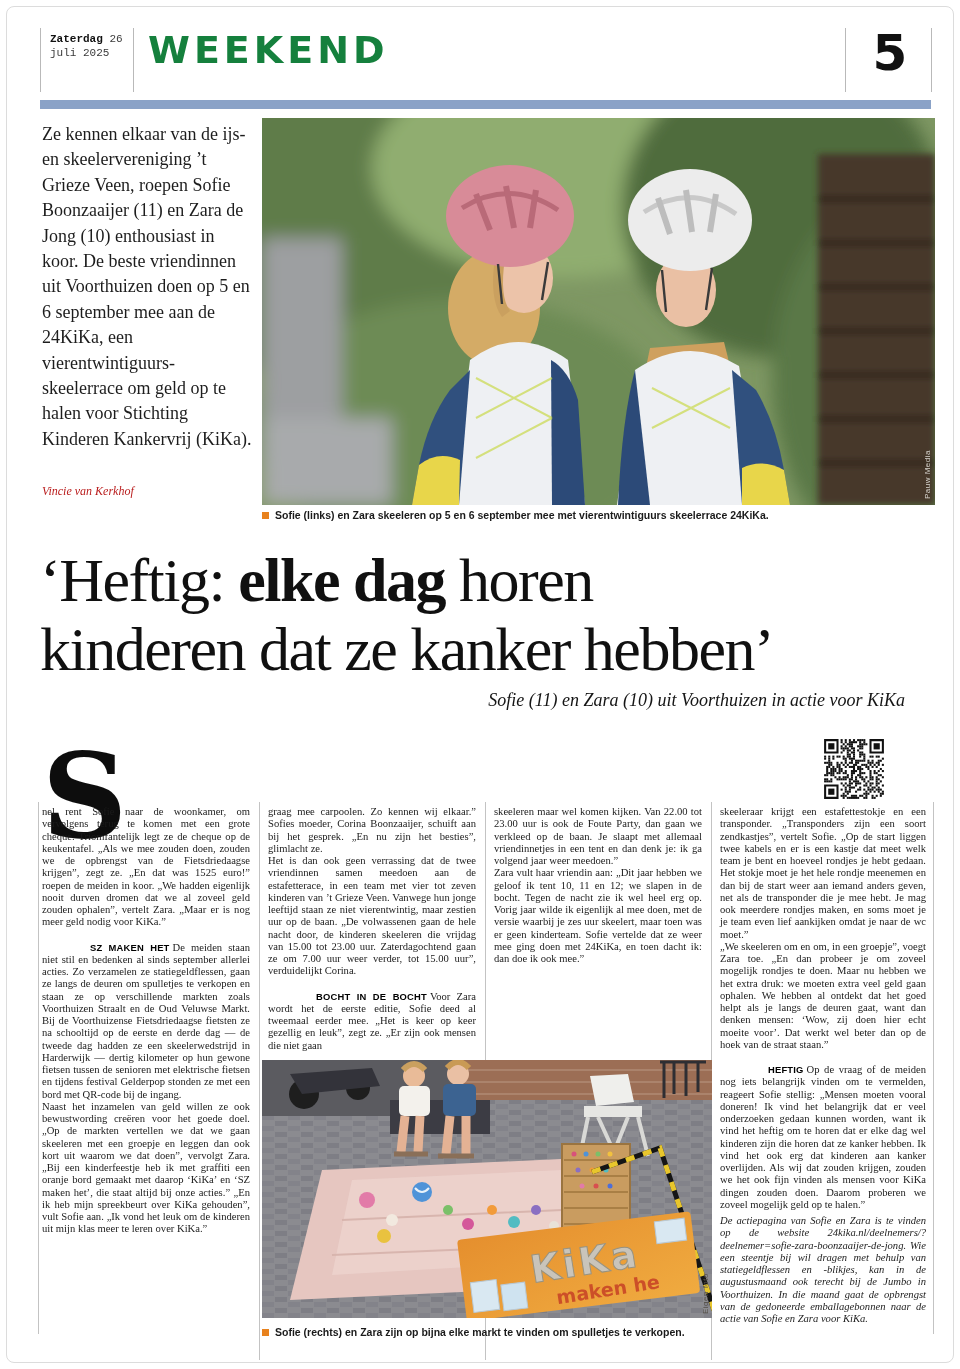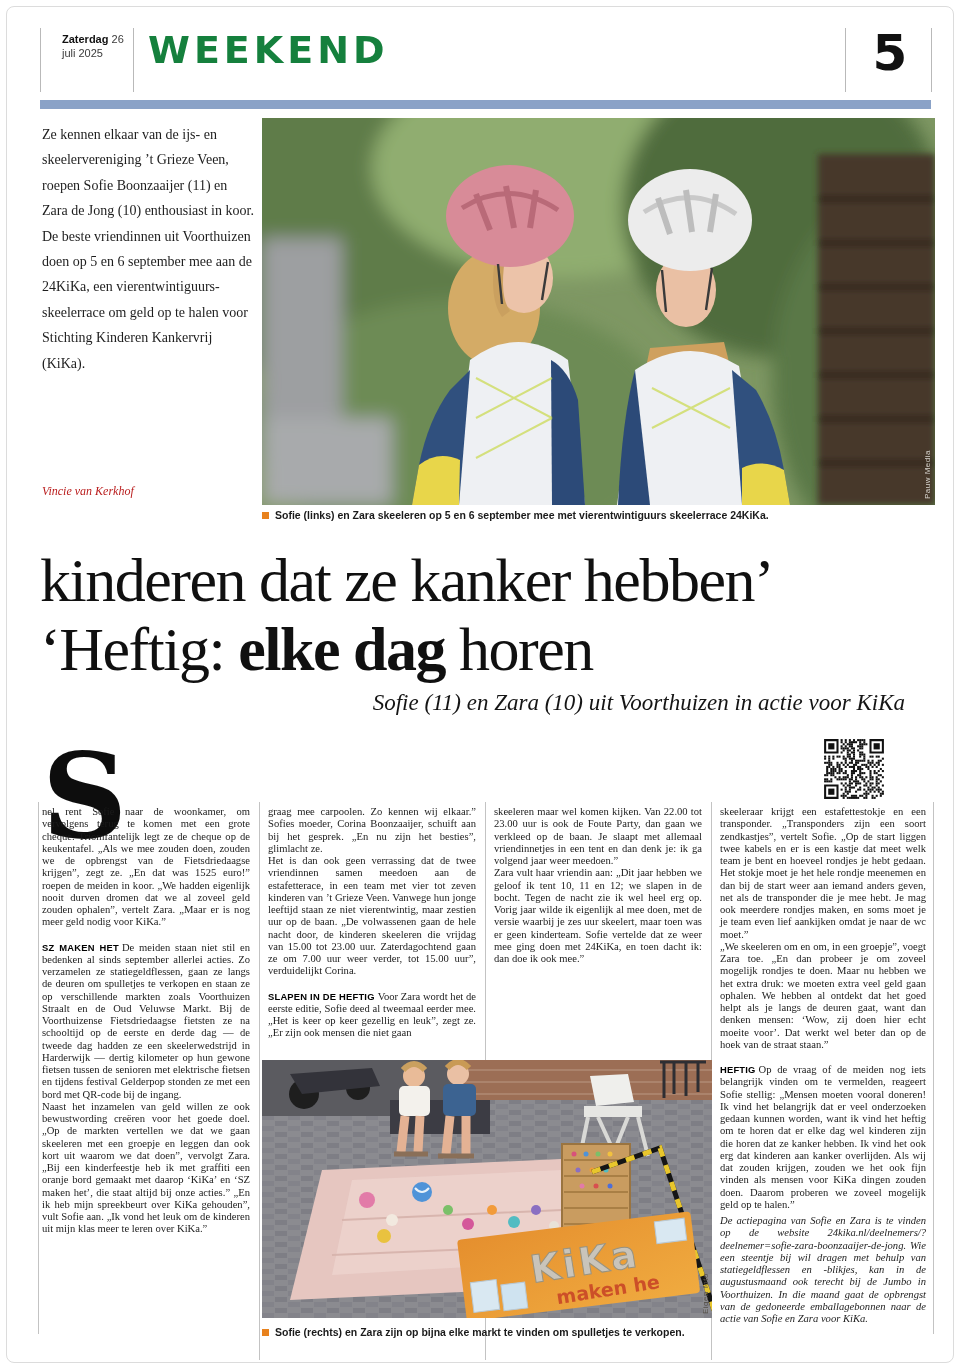--- a/index.html
+++ b/index.html
@@ -2,31 +2,31 @@
 <html lang="nl"><head>
 <meta charset="utf-8">
 <style>
   html,body{margin:0;padding:0;background:#fff;}
   .page{position:relative;width:960px;height:1369px;background:#ffffff;overflow:hidden;
         font-family:"Liberation Serif",serif;color:#1b1b1b;}
   .scan-border{position:absolute;inset:6px;border:1px solid #dcdcdc;border-radius:8px;pointer-events:none;}
 
   
   .hrule{position:absolute;width:1px;background:#b9b9b9;}
-  .date-block{position:absolute;left:62px;top:32px;width:78px;font-family:Liberation Sans, sans-serif;
+  .date-block{position:absolute;left:50px;top:32px;width:78px;font-family:Liberation Mono, monospace;
               font-size:11px;line-height:14px;color:#3a3a3a;}
   .date-block b{color:#111;}
   .section-title{position:absolute;left:148px;top:28px;font-family:"DejaVu Sans",sans-serif;
                  font-weight:bold;font-size:38px;letter-spacing:4px;color:#15803d;}
   .page-number{position:absolute;left:848px;top:24px;width:84px;text-align:center;
                font-family:"DejaVu Sans",sans-serif;font-weight:bold;font-size:50px;color:#111;}
   .blue-bar{position:absolute;left:40px;top:100px;width:891px;height:9px;background:var(--accent-bar,#8AA2C7);}
 
   
-  .intro{position:absolute;left:42px;top:122px;width:212px;font-size:14px;line-height:25.4px;color:#1d1d1d;}
+  .intro{position:absolute;left:42px;top:122px;width:212px;font-size:18px;line-height:25.4px;color:#1d1d1d;}
   .byline{position:absolute;left:42px;top:484px;font-style:italic;font-size:12px;color:#b91c1c;}
 
   
   .main-photo{position:absolute;left:262px;top:118px;width:673px;height:387px;overflow:hidden;background:#7e9763;}
   .market-photo{position:absolute;left:262px;top:1060px;width:450px;height:258px;overflow:hidden;background:#8b8b90;z-index:3;}
   .photo-credit{position:absolute;writing-mode:vertical-rl;transform:rotate(180deg);
                 font-family:"Liberation Sans",sans-serif;font-size:8px;letter-spacing:.5px;}
   .credit-main{right:3px;bottom:6px;color:#d8d5cf;}
   .credit-market{right:2px;bottom:4px;color:#55504a;}
   .caption{position:absolute;font-family:"Liberation Sans",sans-serif;font-weight:bold;
@@ -34,34 +34,34 @@
   .cap-main{left:262px;top:509px;width:672px;}
   .cap-market{left:262px;top:1326px;width:560px;z-index:4;}
   .cap-square{display:inline-block;width:7px;height:7px;background:var(--caption-marker,#E8821E);
               margin-right:6px;position:relative;top:0px;}
 
   
   .headline{position:absolute;left:40px;top:546px;width:892px;font-size:62px;line-height:69px;
             letter-spacing:-1.5px;color:#101010;}
   .headline b{font-weight:bold;}
   .subheadline{position:absolute;left:40px;right:55px;top:690px;text-align:right;
-               font-style:italic;font-size:23px;color:#151515;}
+               font-style:italic;font-size:18px;color:#151515;}
 
   
   .qr{position:absolute;left:820px;top:736px;width:68px;height:66px;}
   .qr svg{width:100%;height:100%;}
 
   
   .vrule{position:absolute;width:1px;background:#c3c3c3;z-index:1;}
   .col{position:absolute;top:806px;width:208px;font-size:10.6px;line-height:12.25px;z-index:2;}
   .c1{left:42px;} .c2{left:268px;} .c3{left:494px;} .c4{left:720px;width:206px;}
   .bblock{margin:0;text-align:justify;hyphens:auto;-webkit-hyphens:auto;}
   .bblock.sub{margin-top:13px;}
   .lead{font-family:"Liberation Sans",sans-serif;font-weight:bold;font-size:9.4px;
-        letter-spacing:.2px;margin-right:3px;color:#000;}
+        letter-spacing:.2px;margin-right:3px;color:#000;margin-left:48px;}
   .bblock.footer-note{margin-top:4px;font-style:italic;}
   .dropcap{float:left;width:66px;height:37px;margin:-58px 7px 0 0;
            font-family:"DejaVu Serif",serif;font-weight:bold;font-size:118px;line-height:96px;
            color:#0d0d0d;}
 </style>
 </head>
 <body>
 
 <div class="page" style="--accent-bar: #8AA2C7; --caption-marker: #E8821E;">
   <div class="scan-border"></div>
@@ -141,22 +141,22 @@
         <path d="M400,152 L404,194 M450,150 L444,192" stroke="#3a3a3a" stroke-width="2.4"></path>
       </g>
     </svg>
     <div class="photo-credit credit-main">Pauw Media</div>
   </div>
   <div class="caption cap-main">
     <span class="cap-square"></span><span>Sofie (links) en Zara skeeleren op 5 en 6 september mee met vierentwintiguurs skeelerrace 24KiKa.</span>
   </div>
 
   <div class="headline">
+    <div><span>‘Heftig: </span><b>elke dag</b><span> horen</span></div>
     <div>kinderen dat ze kanker hebben’</div>
-    <div><span>‘Heftig: </span><b>elke dag</b><span> horen</span></div>
   </div>
   <div class="subheadline">Sofie (11) en Zara (10) uit Voorthuizen in actie voor KiKa</div>
 
   <div class="qr">
     <svg viewBox="-1.5 -1.5 32 32">
       <rect x="-1.5" y="-1.5" width="32" height="32" fill="#fff"></rect>
       <g id="qr-modules" fill="#111">
           <rect x="8" y="0" width="1" height="1"></rect>
           <rect x="10" y="0" width="1" height="1"></rect>
           <rect x="12" y="0" width="1" height="1"></rect>
@@ -493,21 +493,21 @@
   <div class="vrule" style="left:933px;top:802px;height:532px;"></div>
 
   <div class="col c1">
     <p class="bblock"><span class="dropcap">S</span><span>nel rent Sofie naar de woonkamer, om vervolgens terug te komen met een grote cheque. Triomfantelijk legt ze de cheque op de keukentafel. „Als we mee zouden doen, zouden we de opbrengst van de Fietsdriedaagse krijgen”, zegt ze. „En dat was 1525 euro!” roepen de meiden in koor. „We hadden eigenlijk nooit durven dromen dat we al zoveel geld zouden ophalen”, vertelt Zara. „Maar er is nog meer geld nodig voor KiKa.”</span></p>
     <p class="bblock sub"><span class="lead">SZ MAKEN HET</span><span>De meiden staan niet stil en bedenken al sinds september allerlei acties. Zo verzamelen ze statiegeldflessen, gaan ze langs de deuren om spulletjes te verkopen en staan ze op verschillende markten zoals Voorthuizen Straalt en de Oud Veluwse Markt. Bij de Voorthuizense Fietsdriedaagse fietsten ze na schooltijd op de eerste en derde dag — de tweede dag hadden ze een skeelerwedstrijd in Harderwijk — dertig kilometer op hun gewone fietsen tussen de senioren met elektrische fietsen en tijdens festival Gelderpop stonden ze met een bord met QR-code bij de ingang.</span></p>
     <p class="bblock"><span>Naast het inzamelen van geld willen ze ook bewustwording creëren voor het goede doel. „Op de markten vertellen we dat we gaan skeeleren met een groepje en leggen dan ook kort uit waarom we dat doen”, vervolgt Zara. „Bij een kinderfeestje heb ik met graffiti een oranje bord gemaakt met daarop ‘KiKa’ en ‘SZ maken het’, die staat altijd bij onze acties.” „En ik heb mijn spreekbeurt over KiKa gehouden”, vult Sofie aan. „Ik vond het leuk om de kinderen uit mijn klas meer te leren over KiKa.”</span></p>
   </div>
   <div class="col c2">
     <p class="bblock"><span>graag mee carpoolen. Zo kennen wij elkaar.” Sofies moeder, Corina Boonzaaijer, schuift aan bij het gesprek. „En nu zijn het besties”, glimlacht ze.</span></p>
     <p class="bblock"><span>Het is dan ook geen verrassing dat de twee vriendinnen samen meedoen aan de estafetterace, in een team met vier tot zeven kinderen van ’t Grieze Veen. Vanwege hun jonge leeftijd staan ze niet vierentwintig, maar zestien uur op de baan. „De volwassenen gaan de hele nacht door, de kinderen skeeleren die vrijdag van 15.00 tot 23.00 uur. Zaterdagochtend gaan ze om 7.00 uur weer verder, tot 15.00 uur”, verduidelijkt Corina.</span></p>
-    <p class="bblock sub"><span class="lead">SLAPEN IN DE HEFTIG</span><span>Voor Zara wordt het de eerste editie, Sofie deed al tweemaal eerder mee. „Het is keer op keer gezellig en leuk”, zegt ze. „Er zijn ook mensen die niet gaan</span></p>
+    <p class="bblock sub"><span class="lead">BOCHT IN DE BOCHT</span><span>Voor Zara wordt het de eerste editie, Sofie deed al tweemaal eerder mee. „Het is keer op keer gezellig en leuk”, zegt ze. „Er zijn ook mensen die niet gaan</span></p>
   </div>
   <div class="col c3">
     <p class="bblock"><span>skeeleren maar wel komen kijken. Van 22.00 tot 23.00 uur is ook de Foute Party, dan gaan we verkleed op de baan. Je slaapt met allemaal vriendinnetjes in een tent en dan denk je: ik ga volgend jaar weer meedoen.”</span></p>
     <p class="bblock"><span>Zara vult haar vriendin aan: „Dit jaar hebben we geloof ik tent 10, 11 en 12; we slapen in de bocht. Tegen de nacht zie ik wel heel erg op. Vorig jaar wilde ik eigenlijk al mee doen, met de versie waarbij je zes uur skeelert, maar toen was er geen kinderteam. Sofie vertelde dat ze weer mee ging doen met 24KiKa, en toen dacht ik: dan doe ik ook mee.”</span></p>
   </div>
   <div class="col c4">
     <p class="bblock"><span>skeeleraar krijgt een estafettestokje en een transponder. „Transponders zijn een soort zendkastjes”, vertelt Sofie. „Op de start liggen twee kabels en er is een kastje dat meet welk team je bent en hoeveel rondjes je hebt gedaan. Het stokje moet je het hele rondje meenemen en dan bij de start weer aan iemand anders geven, net als de transponder die je mee hebt. Je mag ook meerdere rondjes maken, en soms moet je je team even lief aankijken omdat je naar de wc moet.”</span></p>
     <p class="bblock"><span>„We skeeleren om en om, in een groepje”, voegt Zara toe. „En dan probeer je om zoveel mogelijk rondjes te doen. Maar nu hebben we het extra druk: we moeten extra veel geld gaan ophalen. We hebben al ontdekt dat het goed helpt als je langs de deuren gaat, want dan denken mensen: ‘Wow, zij doen hier echt moeite voor’. Dat werkt wel beter dan op de hoek van de straat staan.”</span></p>
     <p class="bblock sub"><span class="lead">HEFTIG</span><span>Op de vraag of de meiden nog iets belangrijk vinden om te vermelden, reageert Sofie stellig: „Mensen moeten vooral doneren! Ik vind het belangrijk dat er veel onderzoeken gedaan kunnen worden, want ik vind het heftig om te horen dat er elke dag wel kinderen zijn die horen dat ze kanker hebben. Ik vind het ook erg dat kinderen aan kanker overlijden. Als wij dat zouden krijgen, zouden we het ook fijn vinden als mensen voor KiKa dingen zouden doen. Daarom proberen we zoveel mogelijk geld op te halen.”</span></p>
     <p class="bblock footer-note"><span>De actiepagina van Sofie en Zara is te vinden op de website 24kika.nl/deelnemers/?deelnemer=sofie-zara-boonzaaijer-de-jong. Wie een steentje bij wil dragen met behulp van statiegeldflessen en -blikjes, kan in de augustusmaand ook terecht bij de Jumbo in Voorthuizen. In die maand gaat de opbrengst van de gedoneerde emballagebonnen naar de actie van Sofie en Zara voor KiKa.</span></p>

